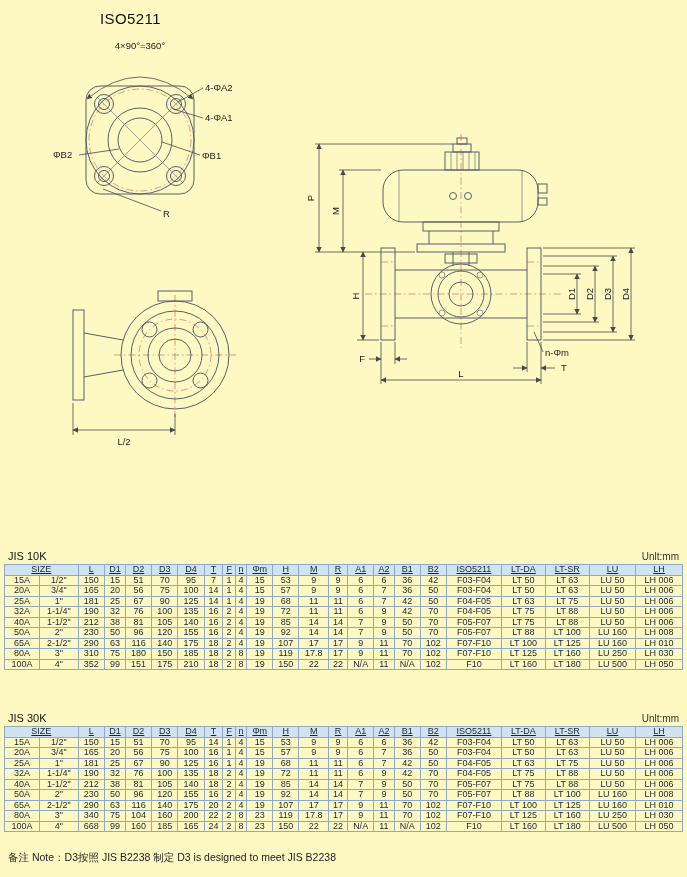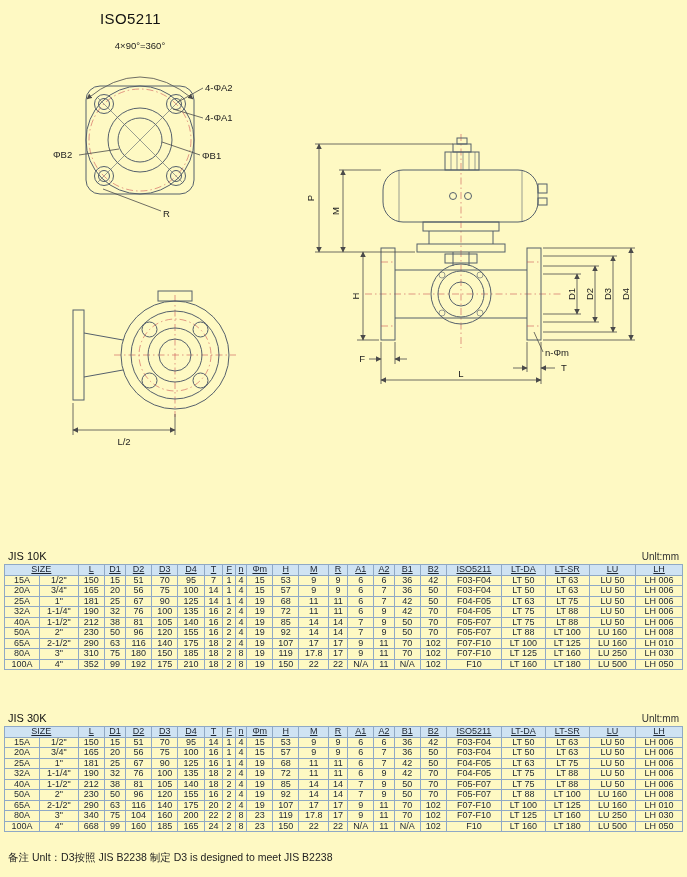--- a/index.html
+++ b/index.html
@@ -457,21 +457,21 @@
             <td>LT 125</td>
             <td>LT 160</td>
             <td>LU 250</td>
             <td>LH 030</td>
           </tr>
           <tr>
             <td>100A</td>
             <td>4"</td>
             <td>352</td>
             <td>99</td>
-            <td>192</td>
+            <td>151</td>
             <td>175</td>
             <td>210</td>
             <td>18</td>
             <td>2</td>
             <td>8</td>
             <td>19</td>
             <td>150</td>
             <td>22</td>
             <td>22</td>
             <td>N/A</td>
@@ -743,15 +743,15 @@
             <td>F10</td>
             <td>LT 160</td>
             <td>LT 180</td>
             <td>LU 500</td>
             <td>LH 050</td>
           </tr>
         </tbody>
       </table>
   </div>
 
-  <div class="footer">备注 Unlt：D3按照 JIS B2238 制定  D3 is designed to meet JIS B2238</div>
+  <div class="footer">备注 Note：D3按照 JIS B2238 制定  D3 is designed to meet JIS B2238</div>
 
 </div>
 
 </body></html>

